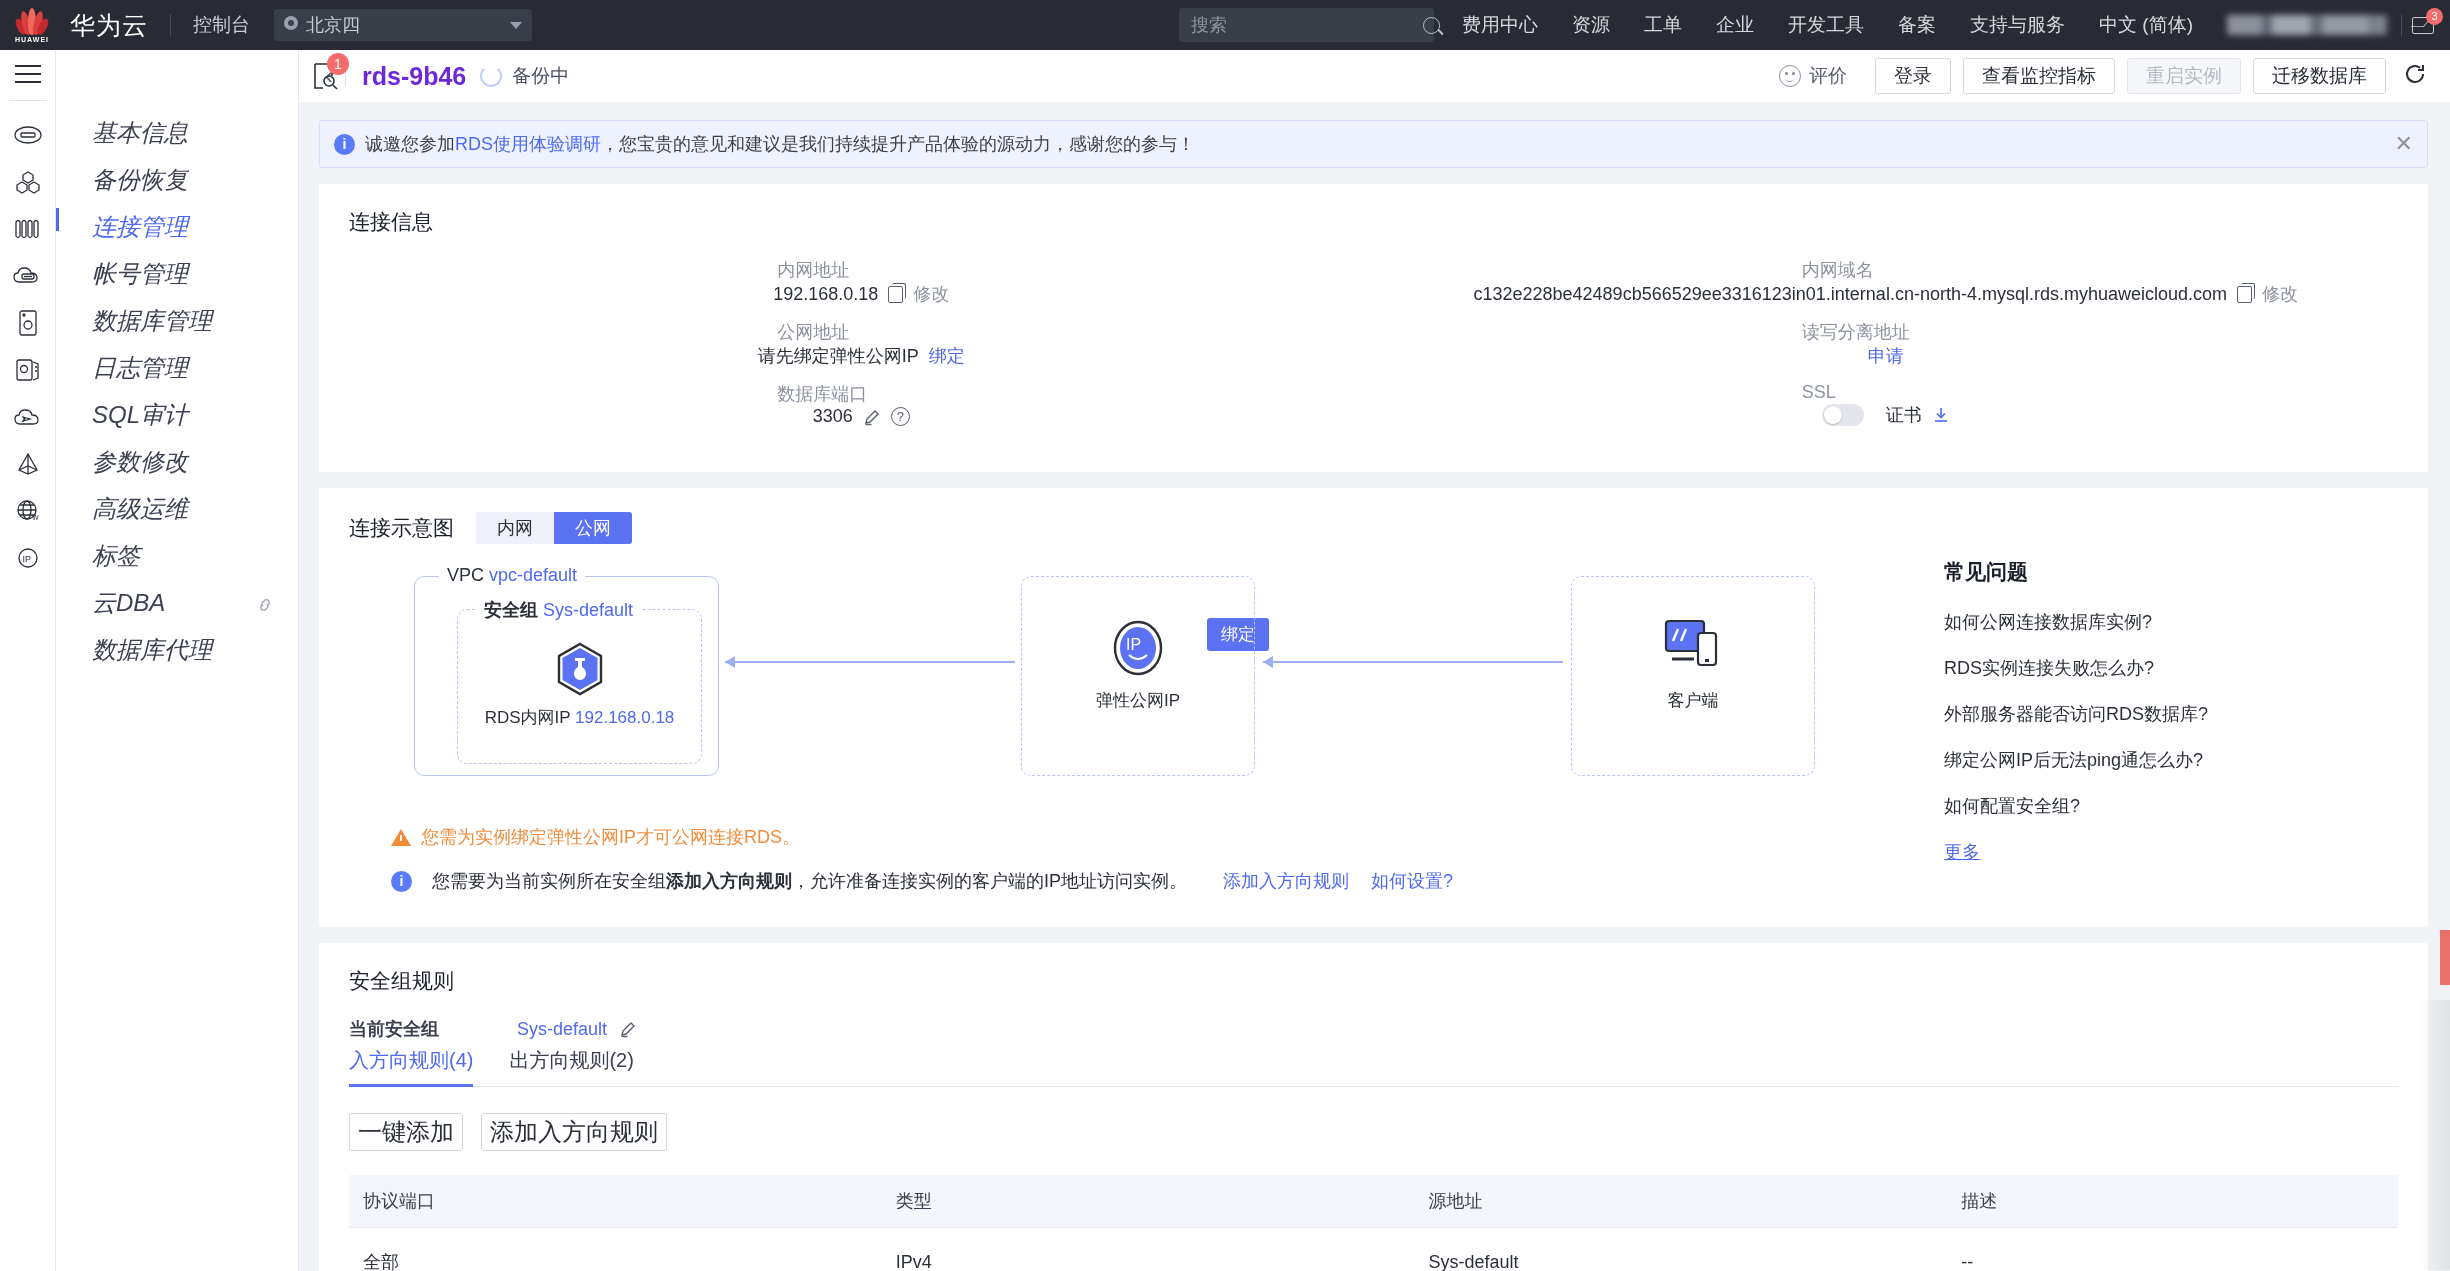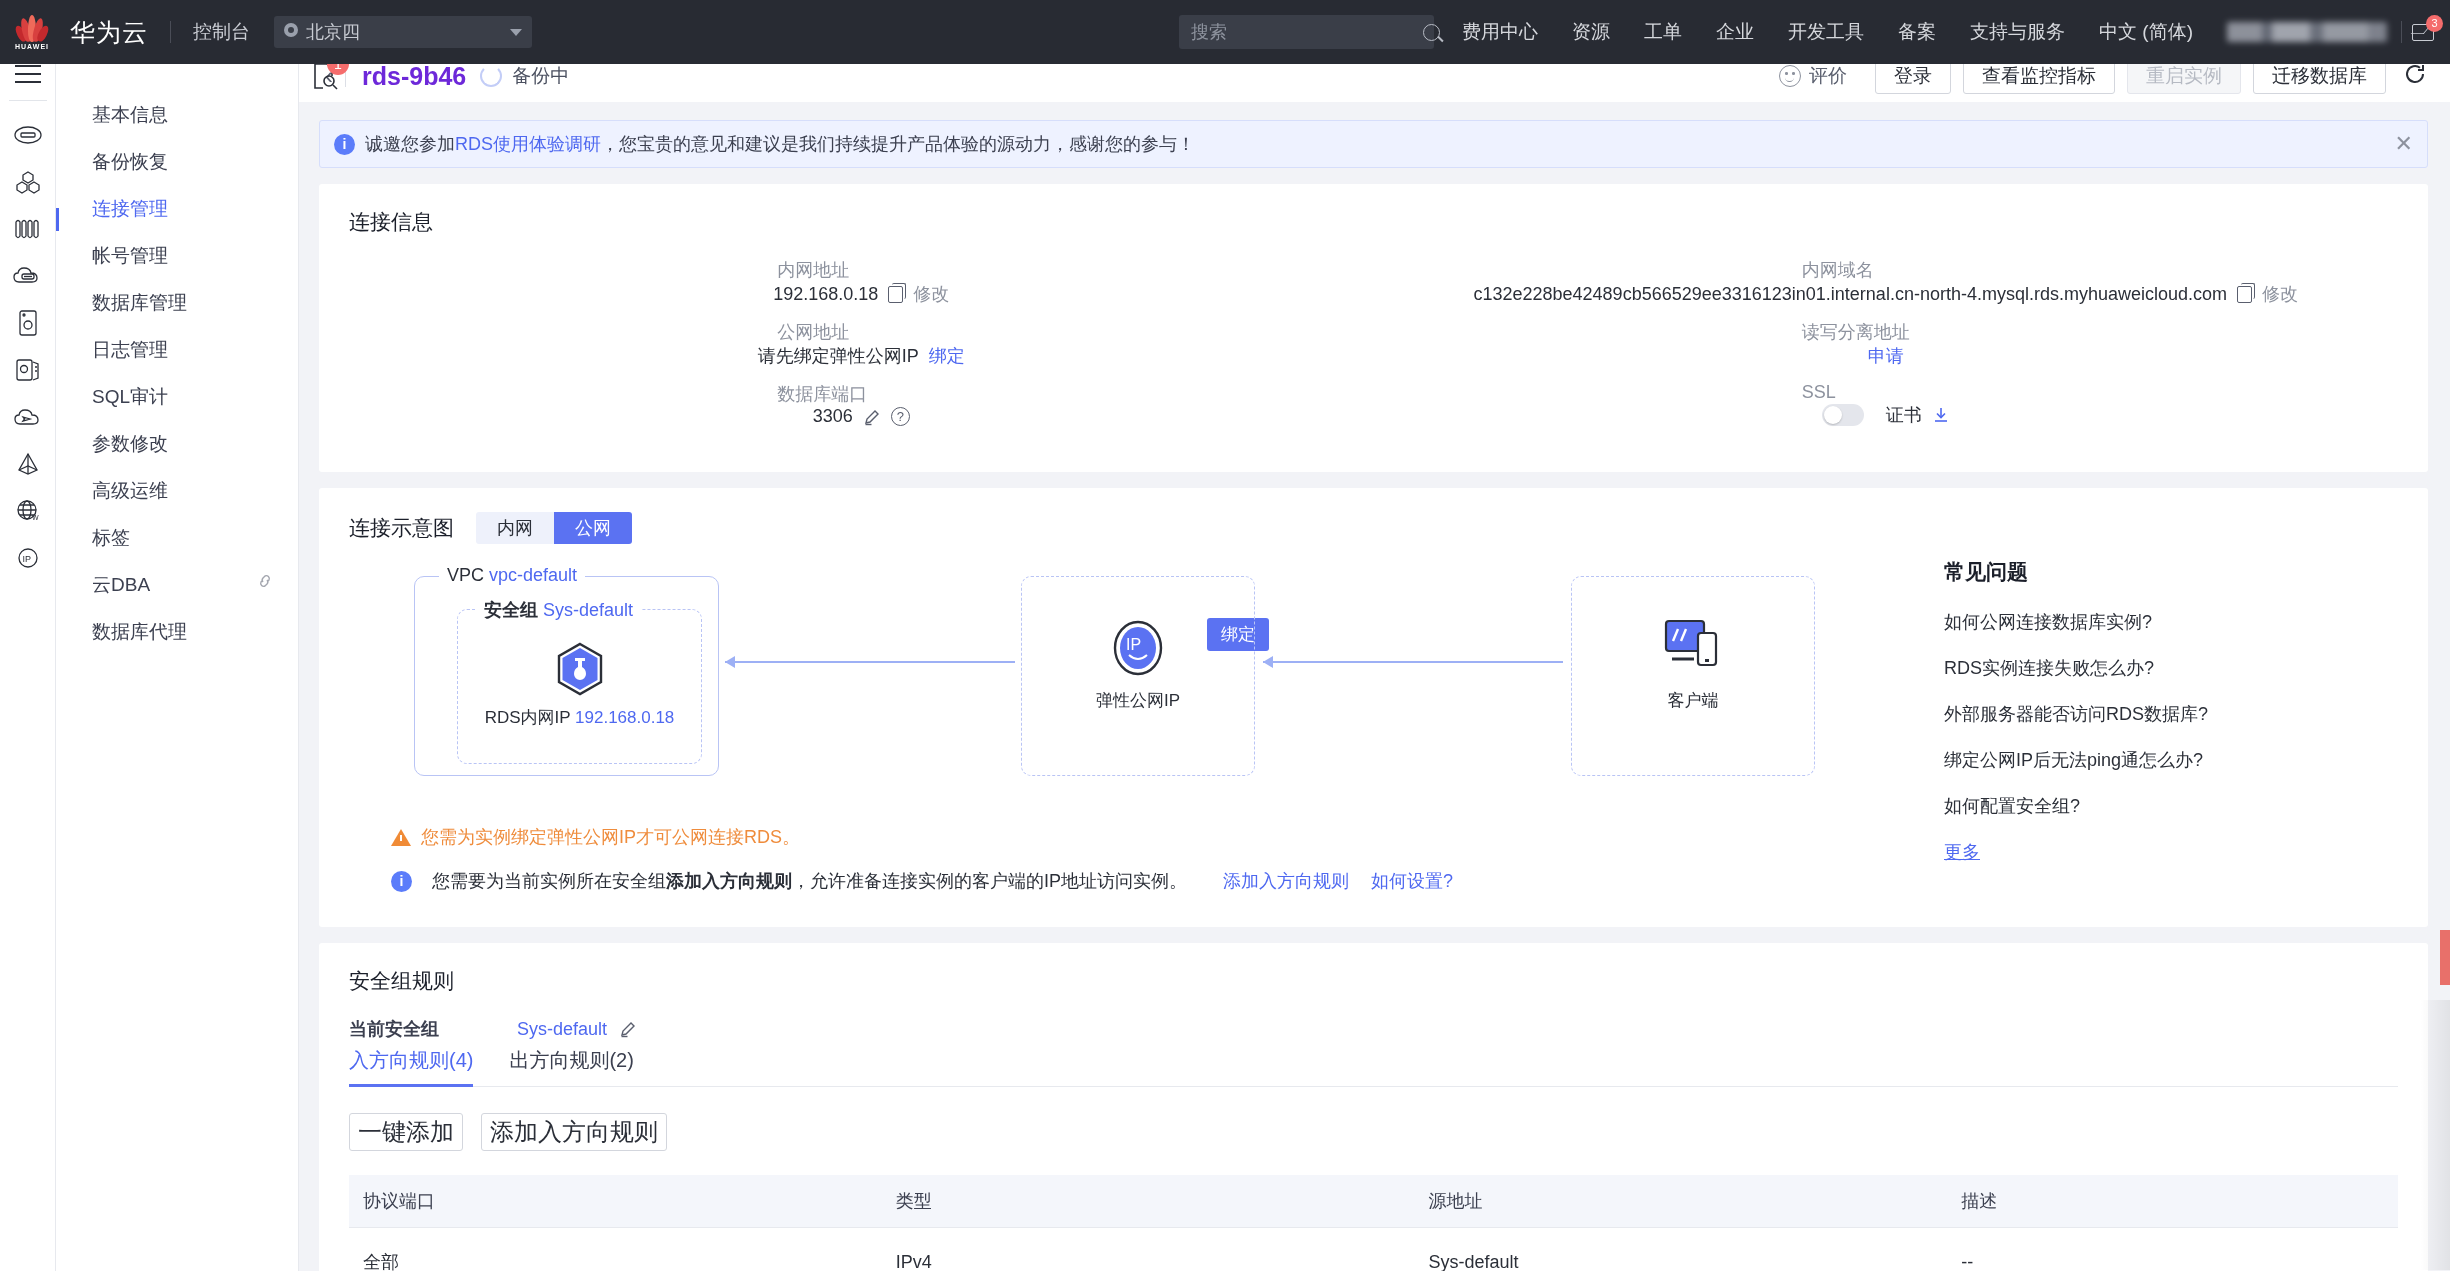--- a/index.html
+++ b/index.html
@@ -5,21 +5,21 @@
   * { box-sizing: border-box; margin: 0; padding: 0; }
   html, body {
     width: 2450px; height: 1271px;
     font-family: "Liberation Sans", "DejaVu Sans", sans-serif;
     background: #fff; overflow: hidden;
   }
   body { position: relative; }
 
   
   .topbar {
-    height: 64px; background: #282b33; display: flex; align-items: center;
+    height: 50px; background: #282b33; display: flex; align-items: center;
     color: #d6d8dd; font-size: 20px; position: relative; z-index: 30;
   }
   .hw-logo { width: 52px; height: 50px; display: flex; flex-direction: column;
     align-items: center; justify-content: center; margin-left: 6px; }
   .hw-flower { width: 30px; height: 28px; position: relative; }
   .hw-flower .pet { position: absolute; bottom: 0; width: 8px; border-radius: 50% 50% 40% 40%; }
   .hw-txt { font-size: 7px; letter-spacing: 1px; color: #fff; margin-top: 1px; font-weight: bold;}
   .brand { font-size: 25px; color: #fff; margin-left: 12px; letter-spacing: 1px; font-weight: 500;}
   .vsep { width: 1px; height: 22px; background: #4a4d57; margin: 0 22px; }
   .console-link { font-size: 19px; color: #c9ccd3; cursor: pointer; }
@@ -81,22 +81,22 @@
   .rail-div { width: 38px; height: 1px; background: #e2e5ea; margin: 2px 0 10px; }
   .rail-ico { width: 56px; height: 47px; display:flex;align-items:center;justify-content:center; cursor:pointer; }
   .rail-ico svg { display:block; }
 
   
   .subnav {
     position:absolute; left:56px; top:50px; width:243px; bottom:0;
     background:#fff; border-right:1px solid #e7e9ee; padding-top: 52px; z-index: 15;
   }
   .subnav-item {
-    height: 47px; display:flex; align-items:flex-start; padding-left: 36px;
-    font-size: 19px; color: #3c4050; cursor: pointer; position: relative;
+    height: 47px; display:flex; align-items:flex-end; padding-left: 36px;
+    font-size: 24px; color: #3c4050; cursor: pointer; position: relative; font-style: italic;
   }
   .subnav-item.active { color: #4e68f0; }
   .subnav-item.active::before {
     content:""; position:absolute; left:0; top:12px; bottom:12px; width:3px; background:#4e68f0;
   }
   .link-ico { margin-left:auto; margin-right: 24px; opacity:.55; }
 
   
   .pagehead {
     position:absolute; left:299px; right:0; top:50px; height:52px; background:#fff;

